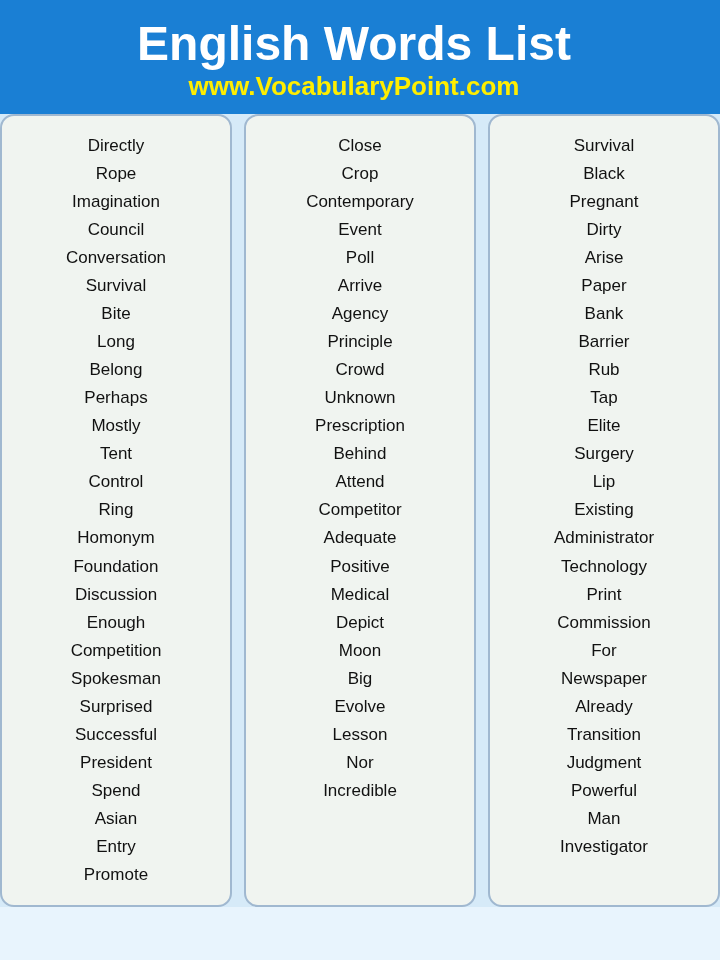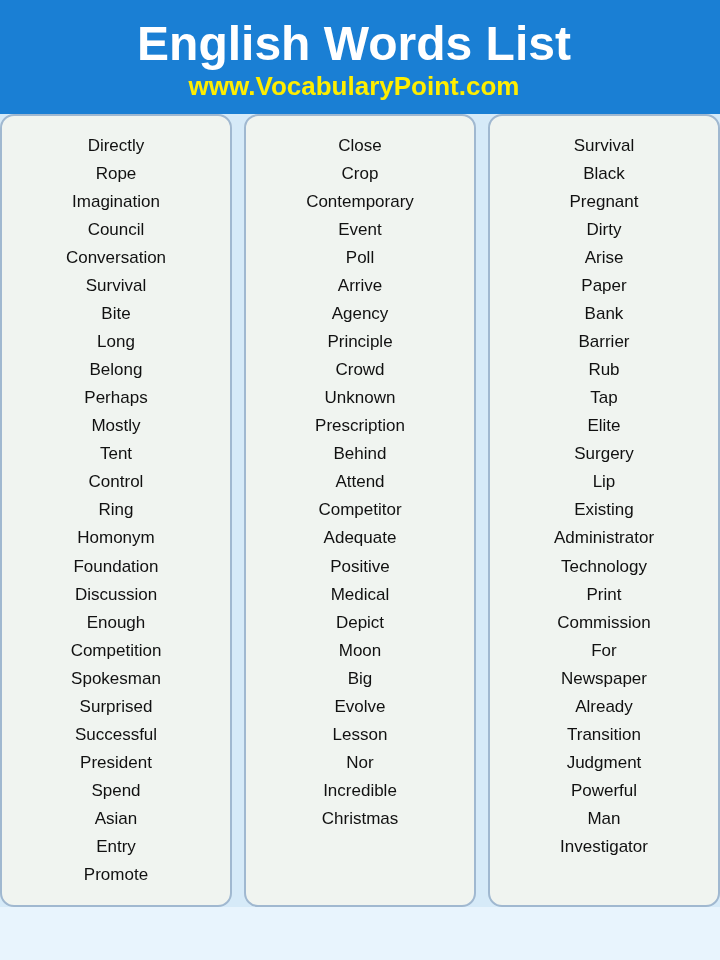--- a/index.html
+++ b/index.html
@@ -115,21 +115,20 @@
         <div class="word">Adequate</div>
         <div class="word">Positive</div>
         <div class="word">Medical</div>
         <div class="word">Depict</div>
         <div class="word">Moon</div>
         <div class="word">Big</div>
         <div class="word">Evolve</div>
         <div class="word">Lesson</div>
         <div class="word">Nor</div>
         <div class="word">Incredible</div>
-        <div class="word">Christmas</div>
       </div>
     </div>
     <div class="column">
       <div class="words-list">
         <div class="word">Survival</div>
         <div class="word">Black</div>
         <div class="word">Pregnant</div>
         <div class="word">Dirty</div>
         <div class="word">Arise</div>
         <div class="word">Paper</div>

